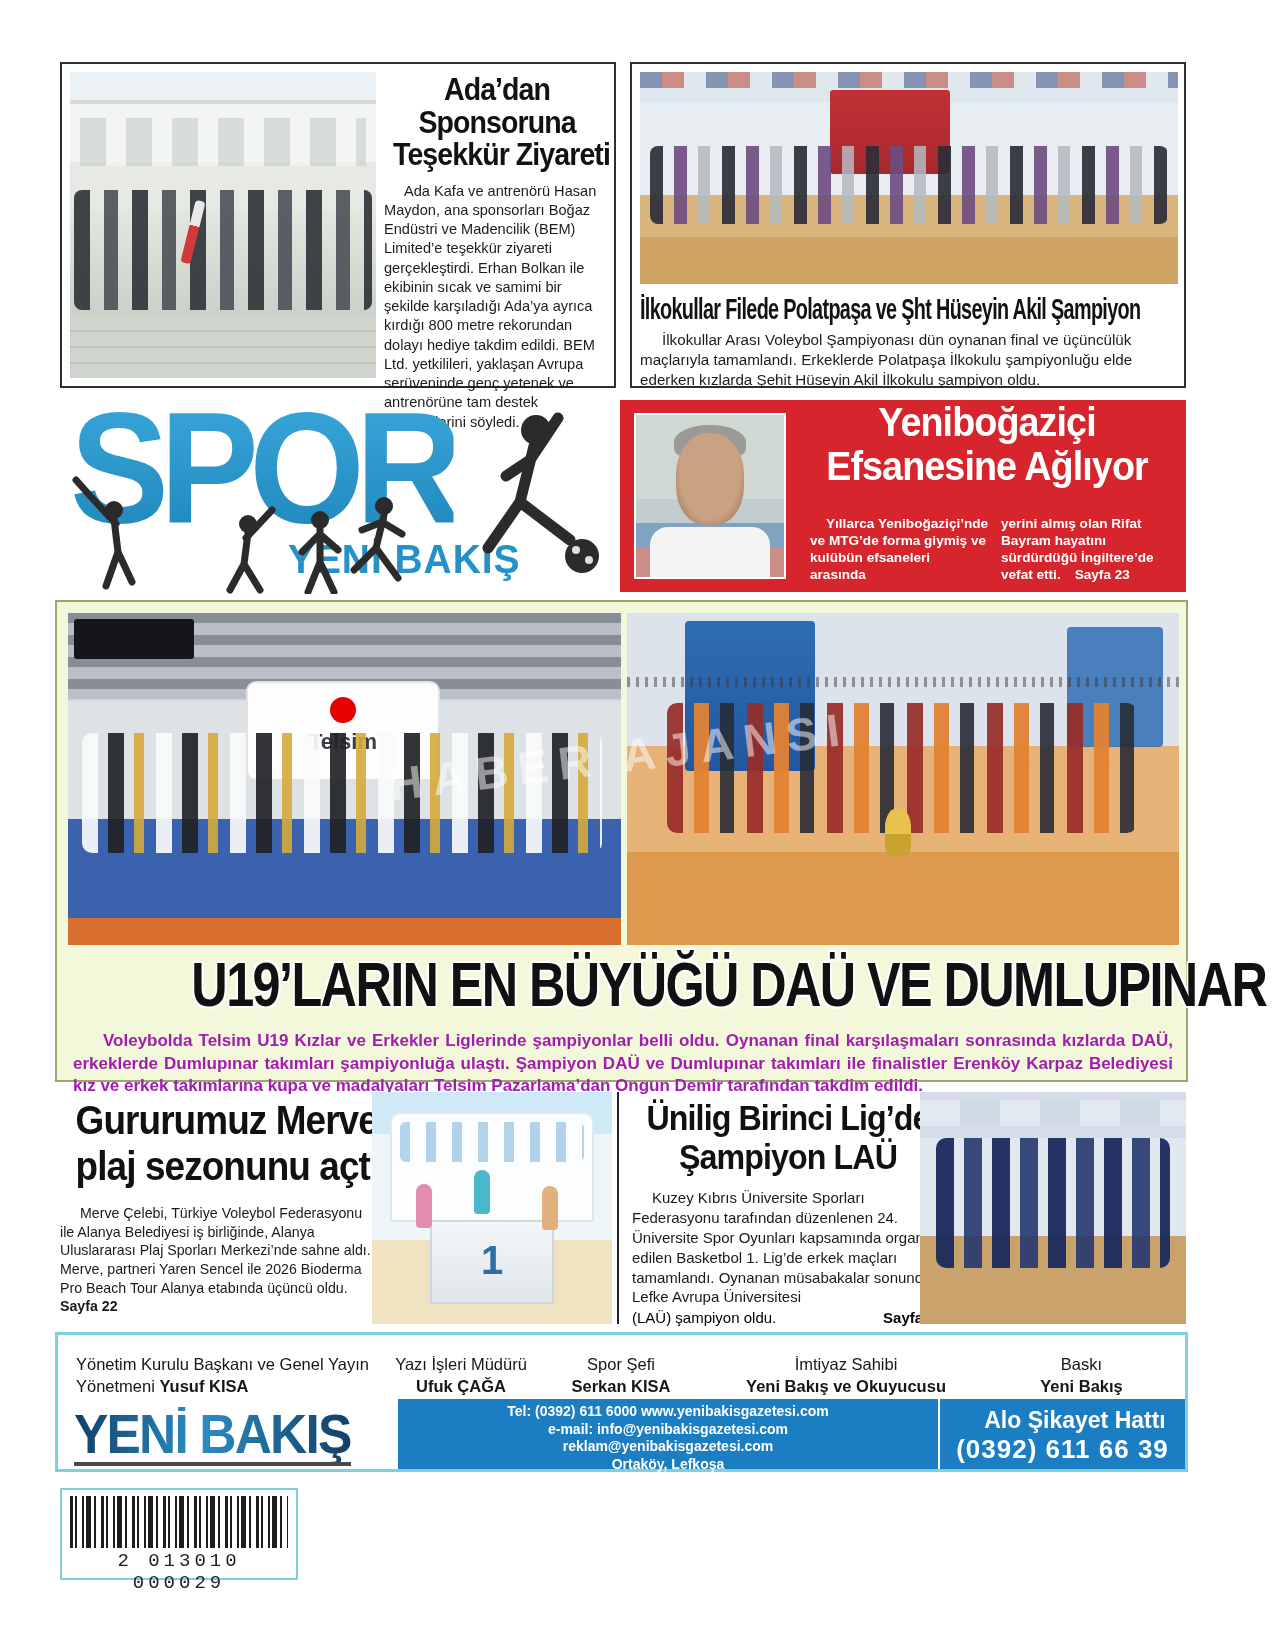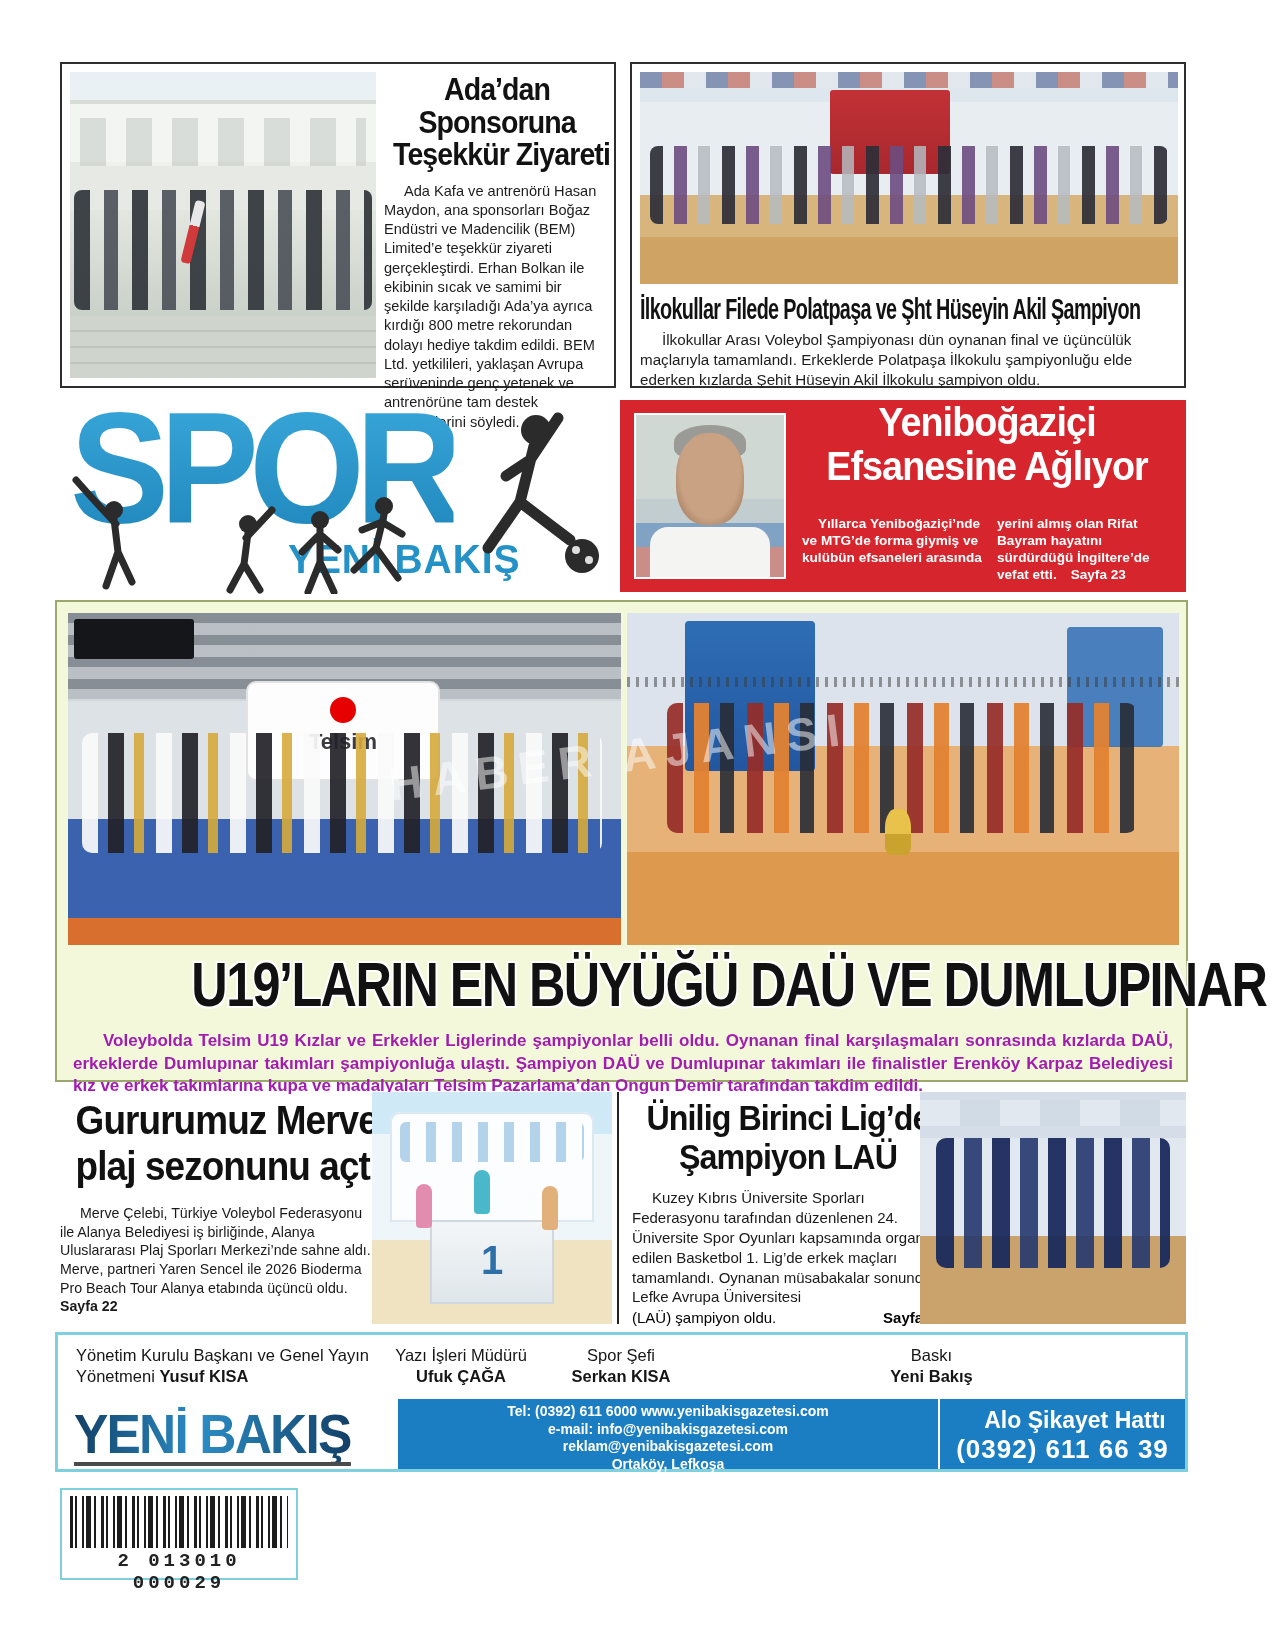--- a/index.html
+++ b/index.html
@@ -63,21 +63,21 @@
   .red-box { left:620px; top:400px; width:566px; height:192px; background:#d6252c; }
   .red-portrait { left:14px; top:13px; width:152px; height:166px; background:#cfd8d2; border:2px solid #fff; overflow:hidden; }
   .rp-bg { left:0; top:84px; width:148px; height:80px; background:linear-gradient(180deg,#b7c4cc 0 30%, #3f76b8 30% 60%, #c8504a 60% 100%); opacity:.55; }
   .rp-shirt { left:14px; top:112px; width:120px; height:52px; background:#f4f4f2; border-radius:18px 18px 0 0; }
   .rp-head { left:40px; top:18px; width:68px; height:92px; background:radial-gradient(ellipse at 50% 42%, #c9a183 0 62%, #b58e70 75%, #a07a5e 100%); border-radius:46% 46% 42% 42%; }
   .rp-hair { left:38px; top:10px; width:72px; height:34px; background:#9a9a96; border-radius:50% 50% 30% 30%; }
   .red-title { left:176px; top:0; width:382px; text-align:center; color:#fff; font-weight:bold; font-size:41px; line-height:1.08; letter-spacing:-1px; }
   .red-title .tline { display:block; transform:scaleX(.92); transform-origin:center; white-space:nowrap; }
   .red-cols { left:182px; top:116px; width:378px; display:flex; gap:12px; }
   .red-col { width:183px; color:#fff; font-weight:bold; font-size:13.6px; line-height:1.24; }
-  .red-col:first-child { text-indent:16px; }
+  .red-col:first-child { text-indent:16px;margin-left:8px; }
   .red-pageref { font-weight:bold; margin-left:14px; }
 
   
   .feature { left:55px; top:600px; width:1133px; height:482px; background:#f4f8da; border:2px solid #9aa86e; }
   .feat-photo-l { left:11px; top:11px; width:553px; height:332px;
     background:linear-gradient(180deg, #b6bcc2 0 26%, #dde2e6 26% 62%, #3a62ae 62% 92%, #d96f2e 92% 100%); }
   .fpl-stands { left:0; top:0; width:553px; height:88px; background:repeating-linear-gradient(180deg, rgba(90,96,104,.5) 0 10px, rgba(190,196,202,.4) 10px 22px); }
   .fpl-board { left:6px; top:6px; width:120px; height:40px; background:#15161a; border-radius:3px; }
   .fpl-banner { left:180px; top:70px; width:190px; height:96px; background:#fdfdfd; border-radius:8px; box-shadow:0 0 0 2px #e2e2e2; }
   .telsim-dot { position:absolute; left:50%; top:14px; transform:translateX(-50%); width:26px; height:26px; border-radius:50%; background:#e60000; }
@@ -130,21 +130,21 @@
     background:linear-gradient(180deg,#d4dde8 0 20%, #e2e8ef 20% 62%, #caa26b 62% 100%); }
   .lau-team { left:16px; top:46px; width:234px; height:130px;
     background:repeating-linear-gradient(90deg,
       rgba(26,42,92,.95) 0 18px, rgba(0,0,0,0) 18px 28px,
       rgba(36,56,110,.9) 28px 46px, rgba(0,0,0,0) 46px 56px);
     border-radius:10px; }
   .lau-banner { left:0; top:8px; width:266px; height:26px; background:repeating-linear-gradient(90deg,#e8edf2 0 40px,#cfd9e4 40px 80px); opacity:.7; }
 
   
   .footer-box { left:55px; top:1332px; width:1133px; height:140px; border:3px solid #7ed0df; background:#fff; }
-  .staff-row { position:absolute; left:0; top:0; width:100%; height:62px; display:flex; align-items:center; padding:0 18px; }
+  .staff-row { position:absolute; left:0; top:0; width:100%; height:62px; display:flex; align-items:flex-end; padding:0 18px; }
   .staff-cell { font-size:16.5px; color:#161616; line-height:1.3; }
   .staff-cell .name { font-weight:bold; }
   .sc-1 { width:300px; text-align:left; }
   .sc-2 { width:170px; text-align:center; }
   .sc-3 { width:150px; text-align:center; }
   .sc-4 { width:300px; text-align:center; }
   .sc-5 { flex:1; text-align:center; }
   .sc-2 .name, .sc-3 .name, .sc-4 .name, .sc-5 .name { display:block; }
   .yb-logo { position:absolute; left:16px; top:72px; font-size:56px; font-weight:bold; letter-spacing:-2px; line-height:.95; color:#1a6fb0;
     background:linear-gradient(90deg,#123f66 0%, #2c8ec6 45%, #123f66 100%); -webkit-background-clip:text; background-clip:text; -webkit-text-fill-color:transparent;
@@ -154,21 +154,21 @@
   .hotline-bar { position:absolute; left:882px; top:64px; width:245px; height:70px; background:#1b7ec2; color:#fff; text-align:center;
     font-weight:bold; padding-top:8px; }
   .hotline-label { font-size:23px; letter-spacing:0;padding-left:25px; }
   .hotline-number { font-size:26px; letter-spacing:1px; }
 
   .barcode-box { left:60px; top:1488px; width:238px; height:92px; border:2px solid #7ed0df; background:#fff; padding:6px 8px 4px 8px; }
   .barcode-bars { height:52px; background:repeating-linear-gradient(90deg,
       #1d1d1d 0 3px, #fff 3px 5px, #1d1d1d 5px 7px, #fff 7px 12px,
       #1d1d1d 12px 14px, #fff 14px 16px, #1d1d1d 16px 21px, #fff 21px 24px,
       #1d1d1d 24px 26px, #fff 26px 31px); }
-  .barcode-digits { margin-top:2px; font-family:"Liberation Mono", monospace; font-size:19px; font-weight:bold; color:#222; letter-spacing:4px; text-align:center; }
+  .barcode-digits { margin-top:2px; font-family:"Liberation Mono", monospace; font-size:19px; font-weight:normal; color:#222; letter-spacing:4px; text-align:center; }
 </style>
 </head>
 <body>
 
 <div class="page">
 
   <div class="abs box art-ada">
     <div class="abs ada-photo">
       <div class="abs ada-building">
         <div class="abs ada-windows"></div>
@@ -309,20 +309,24 @@
         <span class="name">Yusuf KISA</span>
       </div>
       <div class="staff-cell sc-2">
         <span>Yazı İşleri Müdürü</span>
         <span class="name">Ufuk ÇAĞA</span>
       </div>
       <div class="staff-cell sc-3">
         <span>Spor Şefi</span>
         <span class="name">Serkan KISA</span>
       </div>
+      <div class="staff-cell sc-4">
+        <span>İmtiyaz Sahibi</span>
+        <span class="name">Yeni Bakış ve Okuyucusu</span>
+      </div>
       <div class="staff-cell sc-5">
         <span>Baskı</span>
         <span class="name">Yeni Bakış</span>
       </div>
     </div>
     <div class="yb-logo">YENİ BAKIŞ</div>
     <div class="contact-bar">
       <div>Tel: (0392) 611 6000  www.yenibakisgazetesi.com</div>
       <div>e-mail: info@yenibakisgazetesi.com</div>
       <div>reklam@yenibakisgazetesi.com</div>

